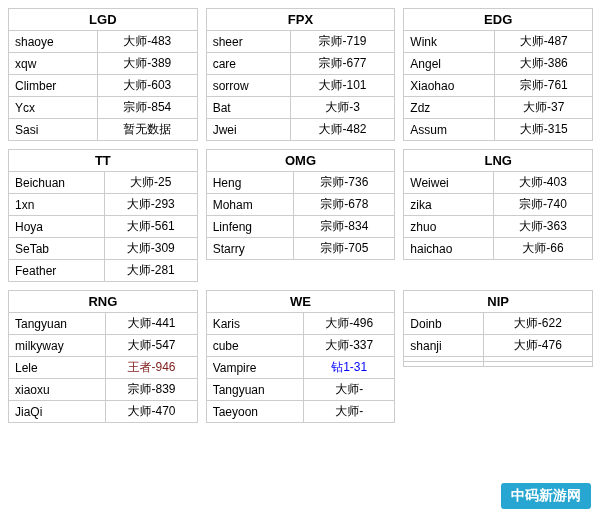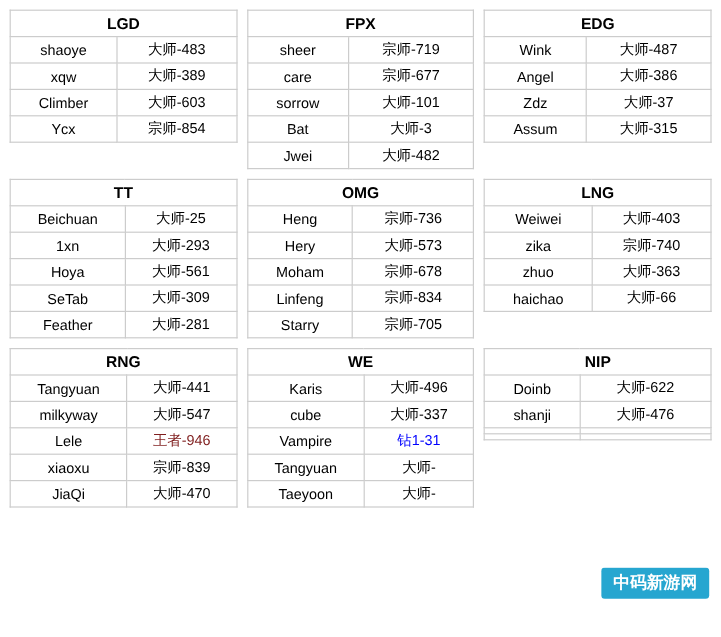--- a/index.html
+++ b/index.html
@@ -30,27 +30,27 @@
       font-size: 13px;
       border: 1px solid #ccc;
     }
     .team-table td {
       border: 1px solid #ccc;
       padding: 2px 6px;
       text-align: center;
       font-size: 12px;
     }
     .team-table tr td:first-child {
-      text-align: center;
+      text-align: left;
     }
     .red { color: #7f1d1d; }
     .blue { color: blue; margin-top: 36px; }
     .watermark {
       position: fixed;
-      bottom: 32px;
+      bottom: 22px;
       right: 10px;
       background: rgba(0,150,200,0.85);
       color: #fff;
       padding: 4px 10px;
       font-size: 14px;
       font-weight: bold;
       border-radius: 3px;
       z-index: 100;
     }
   </style>
@@ -75,20 +75,24 @@
             <td>大师-389</td>
           </tr>
           <tr>
             <td>Climber</td>
             <td>大师-603</td>
           </tr>
           <tr>
             <td>Ycx</td>
             <td>宗师-854</td>
           </tr>
+          <tr>
+            <td>Sasi</td>
+            <td>暂无数据</td>
+          </tr>
         </tbody>
       </table>
     </div>
     <div>
       <table class="team-table">
         <thead>
           <tr>
             <th colspan="2">FPX</th>
           </tr>
         </thead>
@@ -126,20 +130,24 @@
         <tbody>
           <tr>
             <td>Wink</td>
             <td>大师-487</td>
           </tr>
           <tr>
             <td>Angel</td>
             <td>大师-386</td>
           </tr>
           <tr>
+            <td>Xiaohao</td>
+            <td>宗师-761</td>
+          </tr>
+          <tr>
             <td>Zdz</td>
             <td>大师-37</td>
           </tr>
           <tr>
             <td>Assum</td>
             <td>大师-315</td>
           </tr>
         </tbody>
       </table>
     </div>
@@ -178,24 +186,20 @@
       <table class="team-table">
         <thead>
           <tr>
             <th colspan="2">OMG</th>
           </tr>
         </thead>
         <tbody>
           <tr>
             <td>Heng</td>
             <td>宗师-736</td>
-          </tr>
-          <tr>
-            <td>Hery</td>
-            <td>大师-573</td>
           </tr>
           <tr>
             <td>Moham</td>
             <td>宗师-678</td>
           </tr>
           <tr>
             <td>Linfeng</td>
             <td>宗师-834</td>
           </tr>
           <tr>

